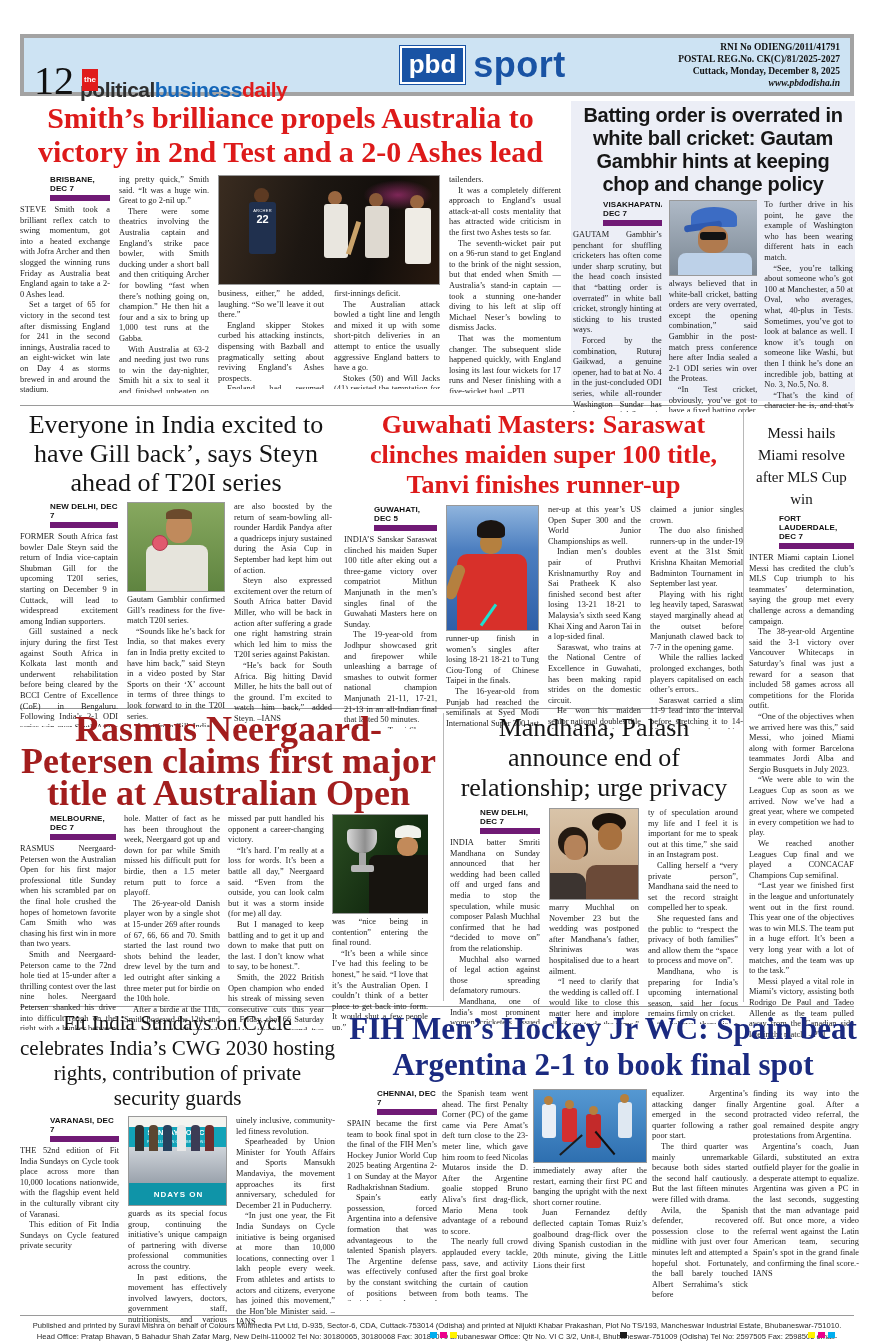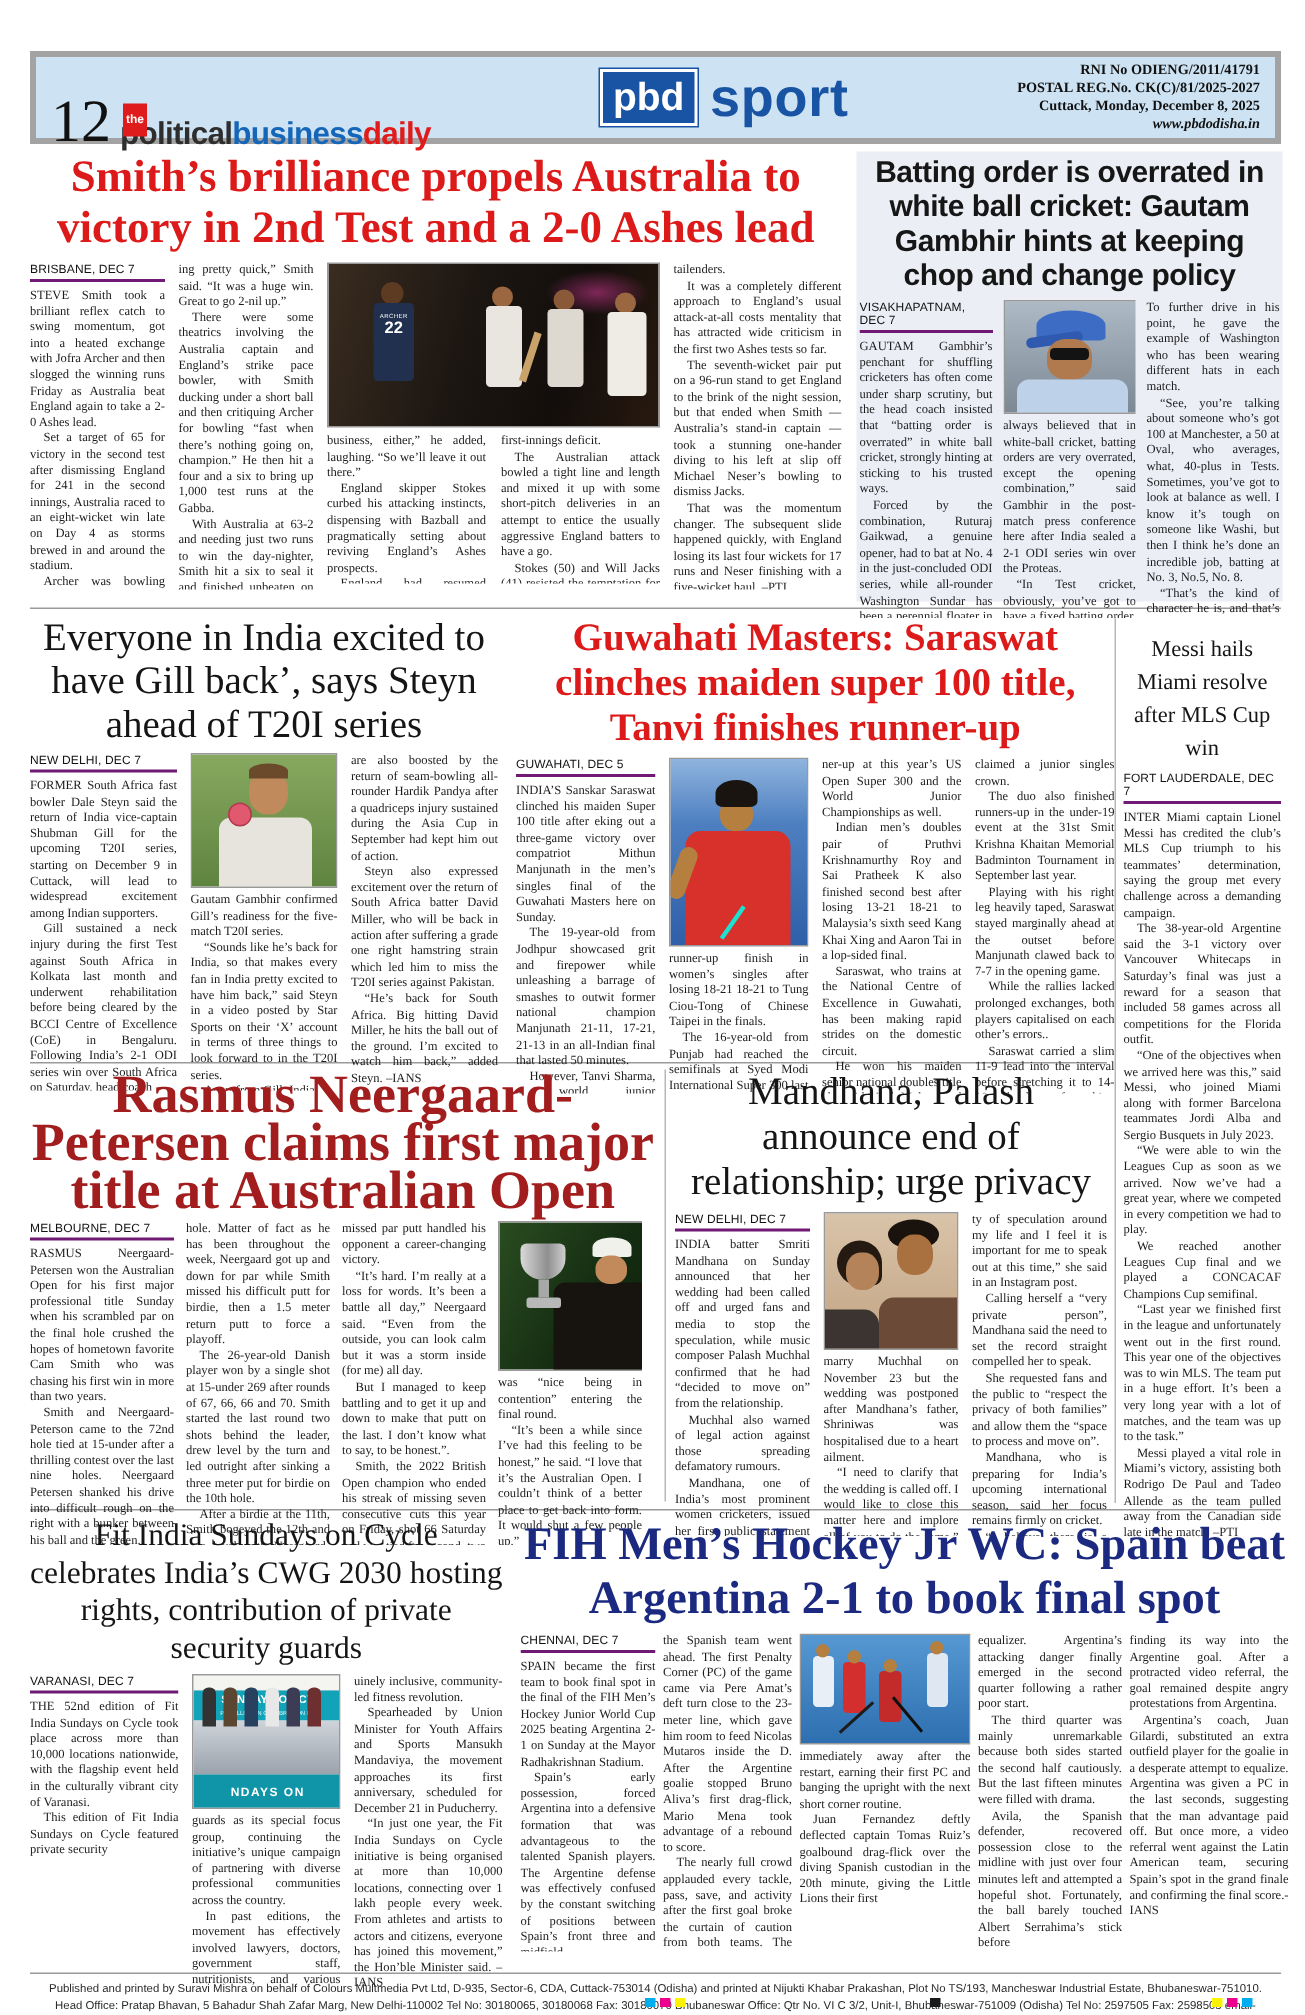--- a/index.html
+++ b/index.html
@@ -23,22 +23,22 @@
   .section-name{color:#1953a4;font-family:"Liberation Sans",sans-serif;font-weight:700;font-size:36px;letter-spacing:0.5px;}
   .mh-right{text-align:right;font-family:"Liberation Serif",serif;font-weight:700;font-size:9.5px;line-height:12px;color:#111;}
   .mh-right .site{font-style:italic;}
 
   
   .hl{margin:0;text-align:center;}
   .hl-red{color:#dd1a1a;font-weight:700;}
   .hl-black{color:#151515;font-weight:400;}
   .hl-maroon{color:#a21d1d;font-weight:700;}
   .hl-navy{color:#1b2a80;font-weight:700;}
-  .dateline{font-family:"Liberation Sans",sans-serif;font-weight:400;font-size:8px;letter-spacing:0.1px;
-            border-bottom:2px solid #701a75;padding-bottom:2px;margin-bottom:4px;color:#111;}
+  .dateline{font-family:"Liberation Sans",sans-serif;font-weight:700;font-size:8px;letter-spacing:0.1px;
+            border-bottom:6px solid #701a75;padding-bottom:2px;margin-bottom:4px;color:#111;margin-left:30px;}
   .col{overflow:hidden;}
   .body{font-size:8.4px;line-height:10.6px;text-align:justify;color:#1c1c1c;}
   .body p{margin:0;}
   .body p + p{text-indent:9px;}
   .vrule{width:1px;background:#b8b8b8;align-self:stretch;}
   .hrule{height:1px;background:#9a9a9a;border:0;margin:4px 0;}
   .photo{position:relative;overflow:hidden;border:1px solid #999;box-sizing:border-box;}
   .photo *{position:absolute;}
 
   

